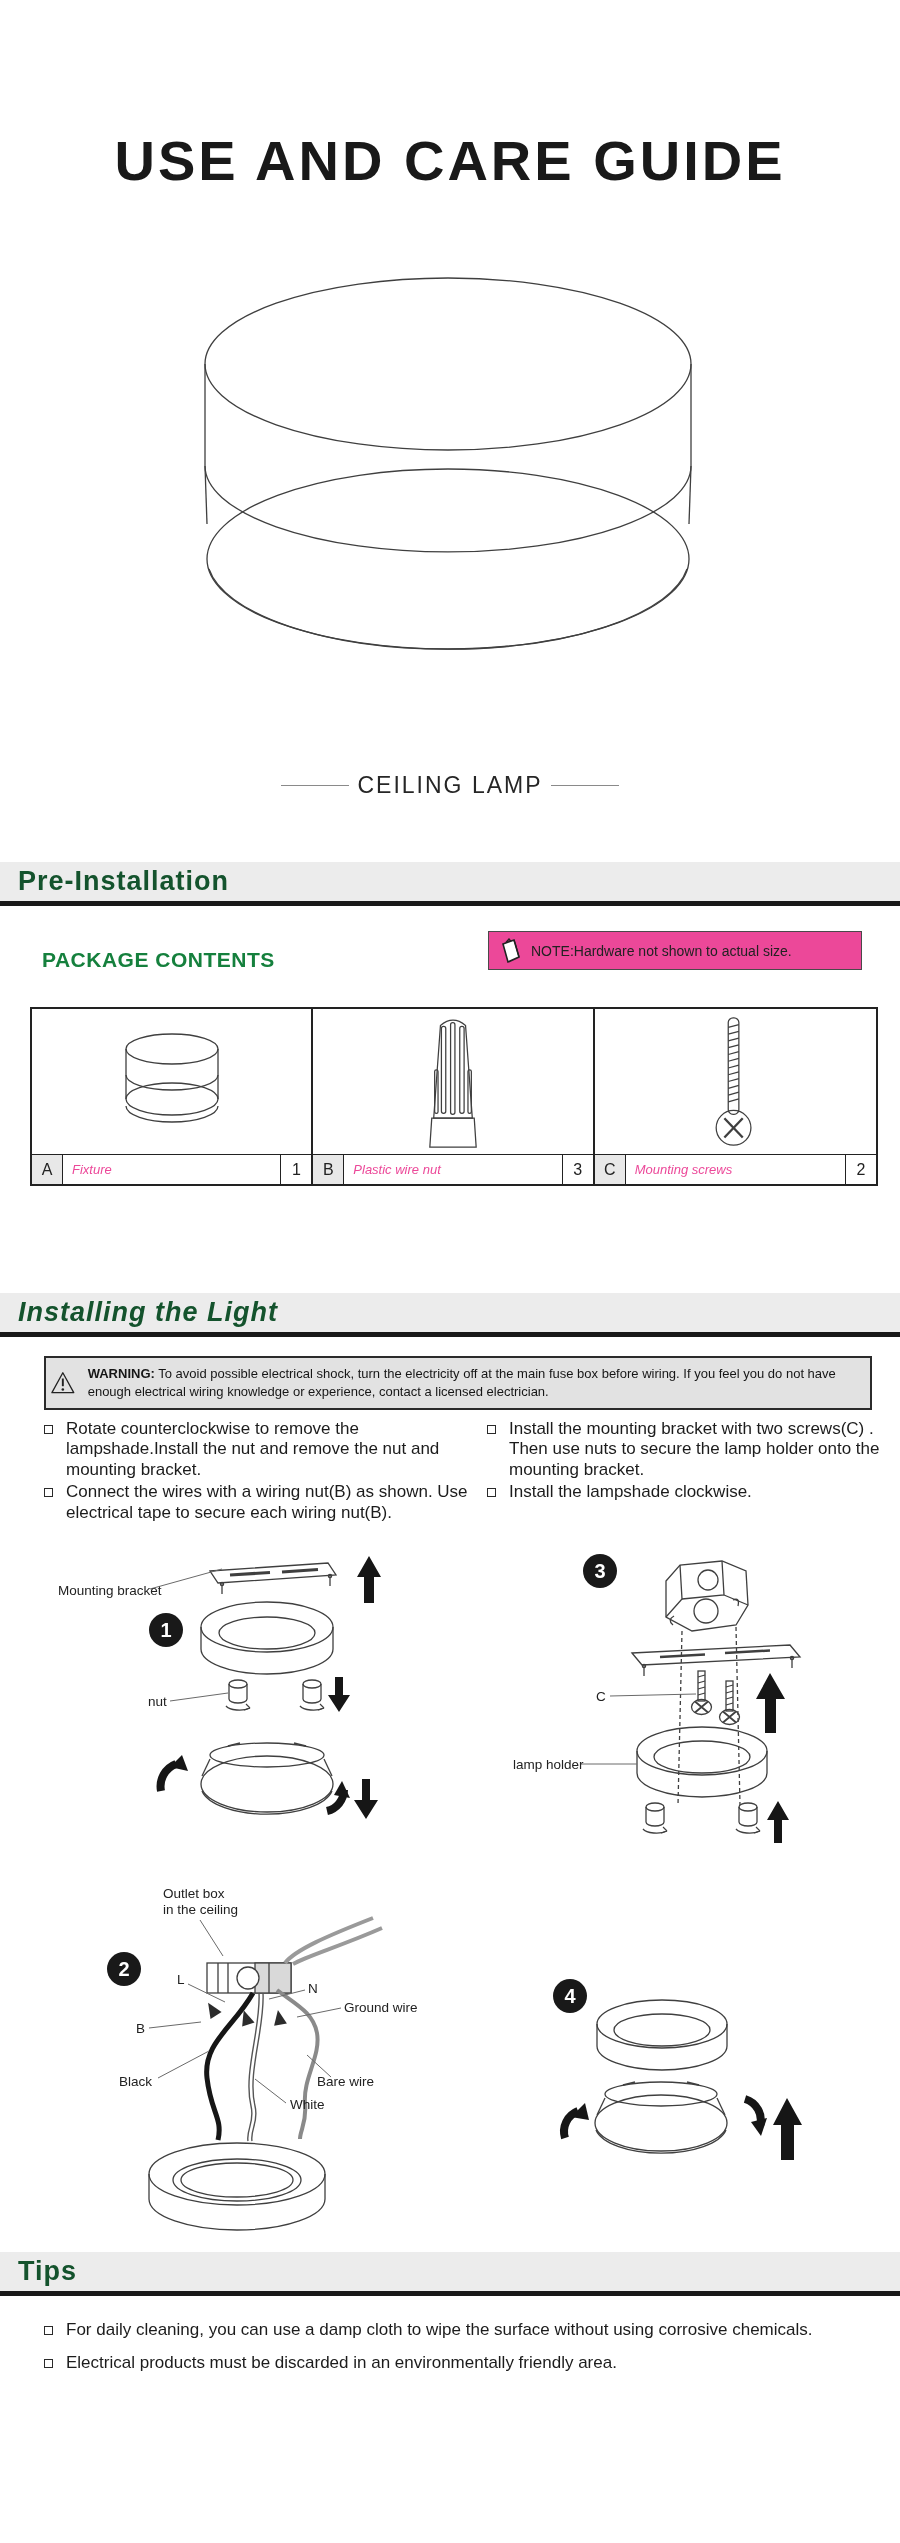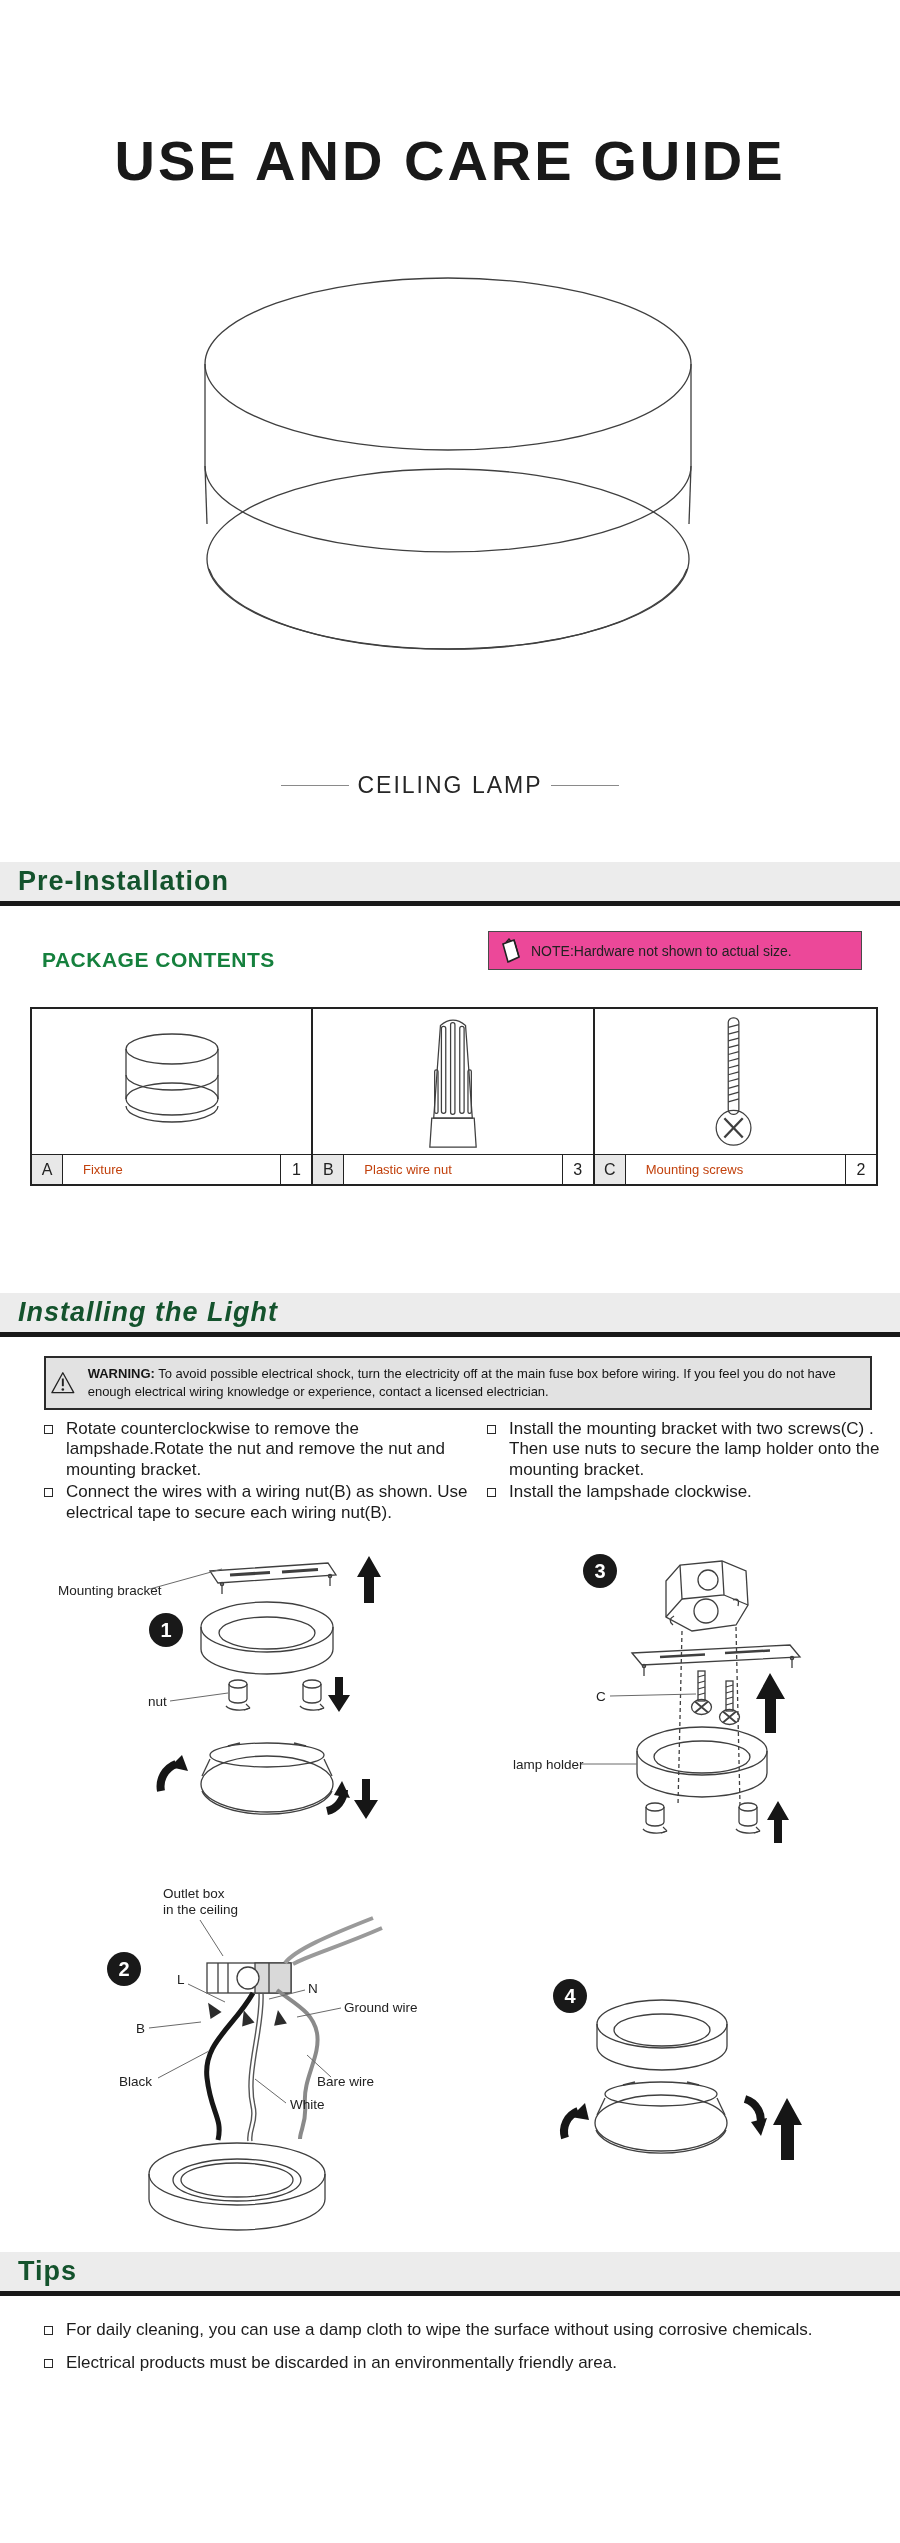--- a/index.html
+++ b/index.html
@@ -59,21 +59,21 @@
     position:absolute; left:30px; top:1007px; width:848px;
     border:2px solid #222; display:grid; grid-template-columns:1fr 1fr 1fr;
     background:#fff;
   }
   .pkg-col { border-right:2px solid #222; }
   .pkg-col:last-child { border-right:none; }
   .pkg-img { height:146px; display:flex; align-items:center; justify-content:center; border-bottom:1.5px solid #222; }
   .pkg-cap { display:flex; height:29px; font-size:13px; }
   .cap-letter { width:31px; background:#e8e8e8; border-right:1.5px solid #222;
     display:flex; align-items:center; justify-content:center; font-size:16px; color:#222; }
-  .cap-name { flex:1; display:flex; align-items:center; padding-left:20px; color:#c2410c; }
+  .cap-name { flex:1; display:flex; align-items:center; padding-left:9px; color:#ec4899;font-style:italic; }
   .cap-qty { width:31px; border-left:1.5px solid #222;
     display:flex; align-items:center; justify-content:center; font-size:16px; color:#222; }
 
   
   .warning-box {
     position:absolute; left:44px; top:1356px; width:828px; min-height:52px;
     background:#e2e2e2; border:2px solid #2b2b2b;
     display:flex; align-items:center; gap:12px; padding:6px 4px;
   }
   .warning-text { font-size:13px; line-height:1.35; color:#161616; }
@@ -233,21 +233,21 @@
     </svg>
     <div class="warning-text">
       <b>WARNING:</b>
       <span>To avoid possible electrical shock, turn the electricity off at the main fuse box before wiring. If you feel you do not have enough electrical wiring knowledge or experience, contact a licensed electrician.</span>
     </div>
   </div>
 
   <div class="steps-col steps-left">
     <div class="bullet">
       <span class="sq"></span>
-      <span class="txt">Rotate counterclockwise to remove the lampshade.Rotate the nut and remove the nut and mounting bracket.</span>
+      <span class="txt">Rotate counterclockwise to remove the lampshade.Install the nut and remove the nut and mounting bracket.</span>
     </div>
     <div class="bullet">
       <span class="sq"></span>
       <span class="txt">Connect the wires with a wiring nut(B) as shown. Use electrical tape to secure each wiring nut(B).</span>
     </div>
   </div>
 
   <div class="steps-col steps-right">
     <div class="bullet">
       <span class="sq"></span>

